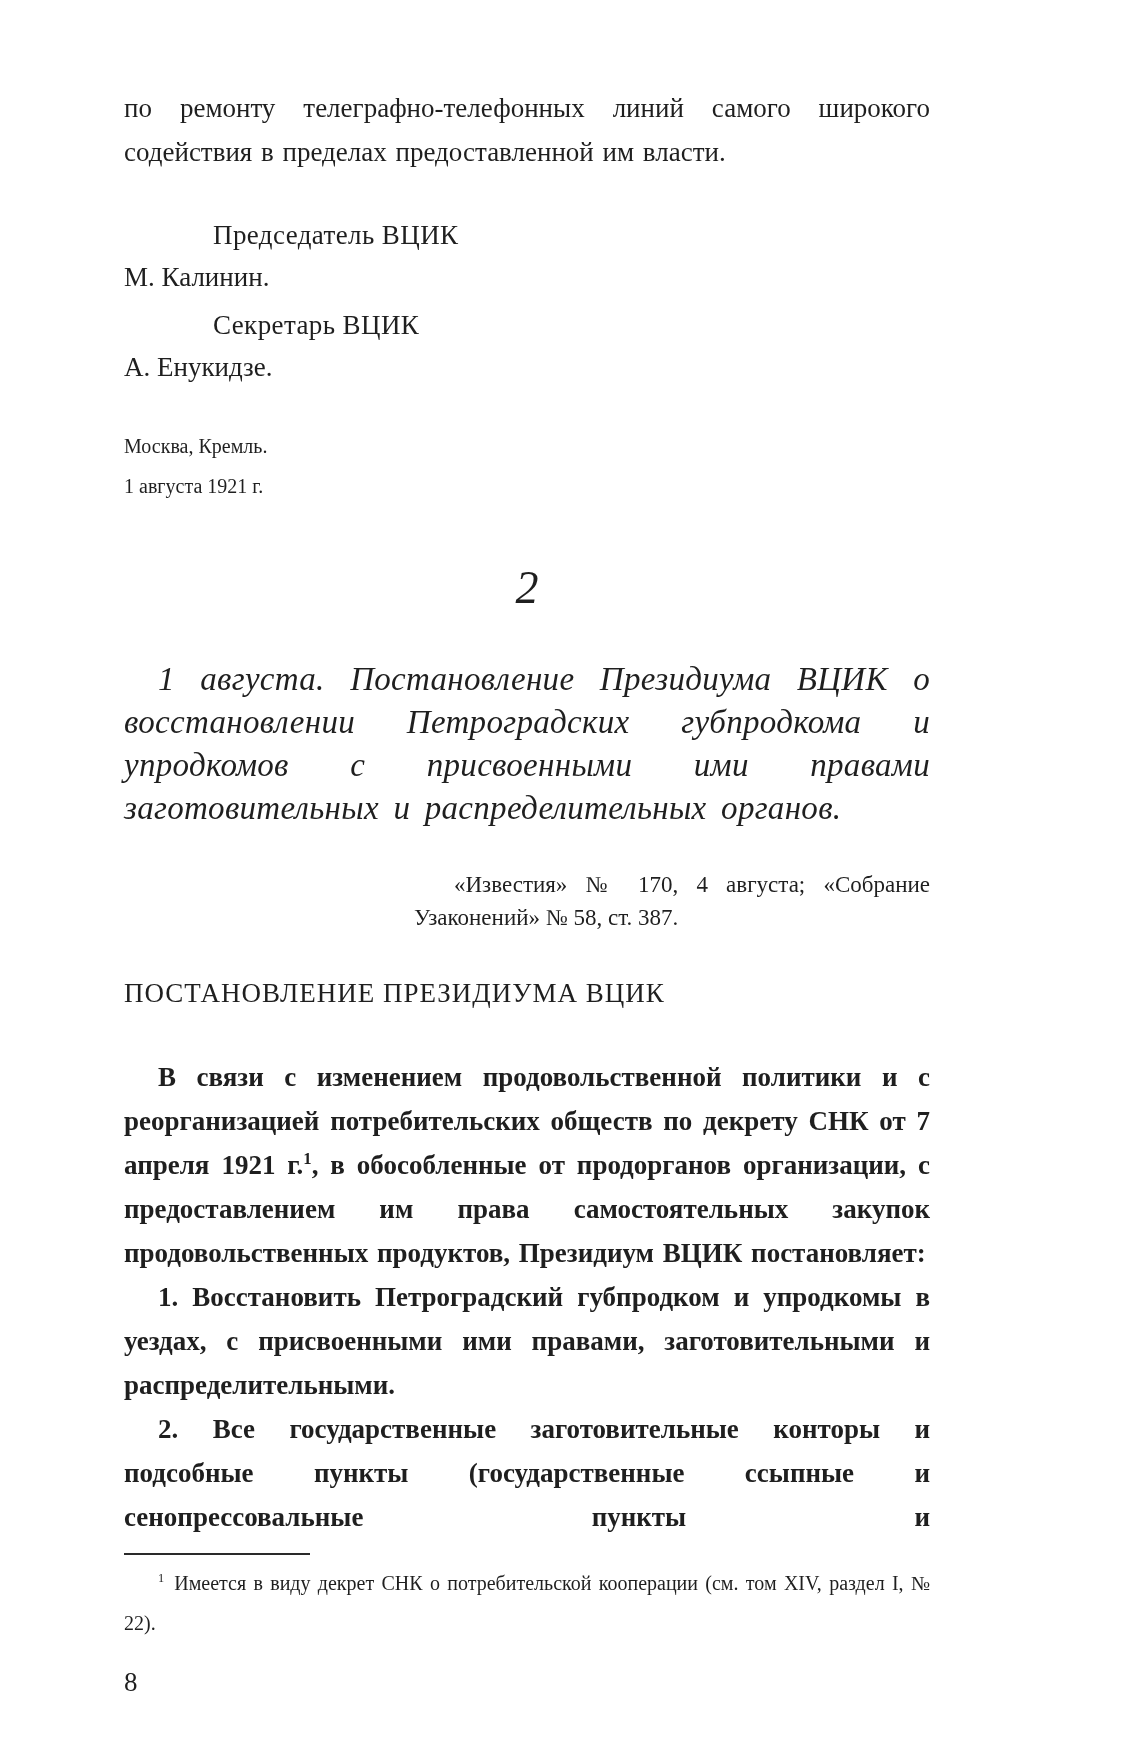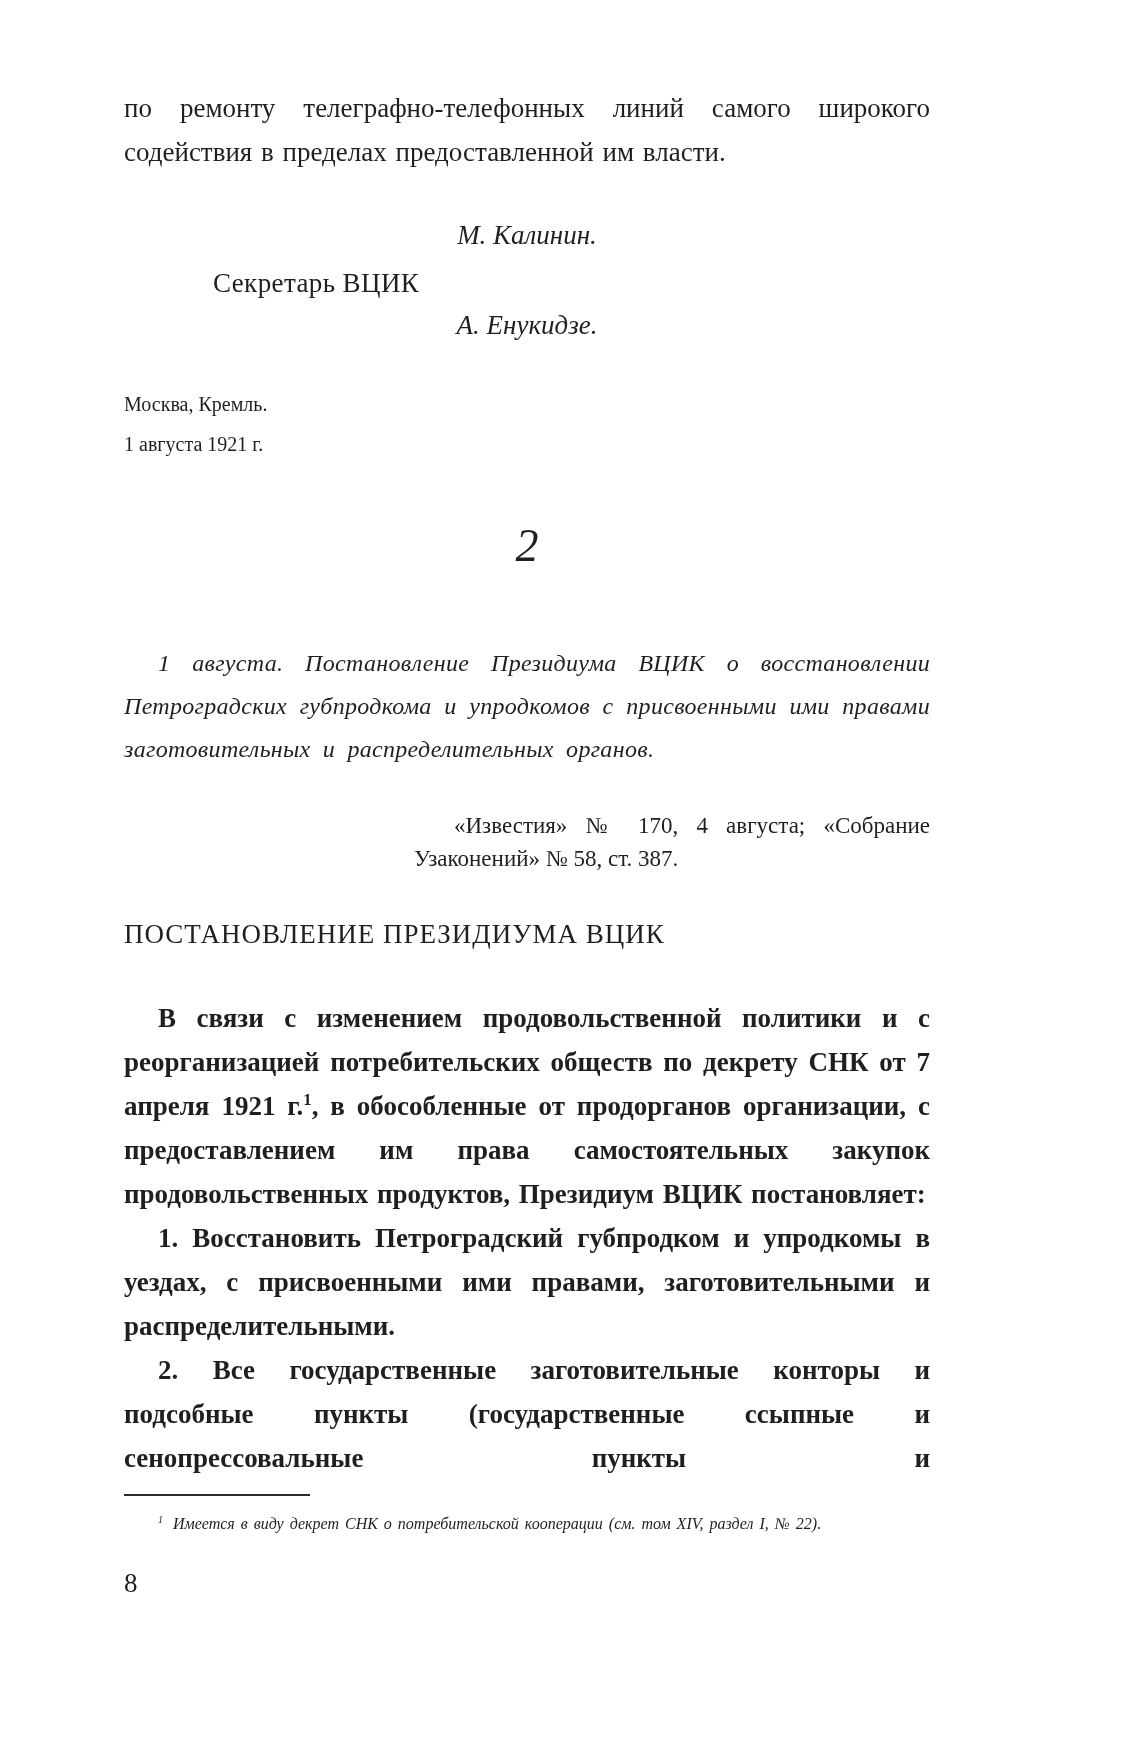--- a/index.html
+++ b/index.html
@@ -22,36 +22,36 @@
     font-size: 27px;
     line-height: 44px;
     text-align: justify;
     word-spacing: 2px;
   }
   .indent { text-indent: 34px; font-weight: bold; }
   .justify-last { text-align-last: justify; }
 
   .signatures { margin-top: 42px; font-size: 27px; }
   .sig-role { margin-left: 89px; line-height: 38px; letter-spacing: 0.4px; }
-  .sig-name { text-align: center; line-height: 38px; margin-top: 4px; margin-bottom: 10px; font-style: italic; }
+  .sig-name { text-align: left; line-height: 38px; margin-top: 4px; margin-bottom: 10px; }
 
   .dateline { margin-top: 40px; font-size: 20px; line-height: 40px; }
 
   .section-number {
     margin-top: 58px;
     text-align: center;
     font-style: italic;
     font-size: 46px;
     line-height: 48px;
   }
 
   .abstract {
-    margin-top: 72px;
+    margin-top: 46px;
     font-style: italic;
-    font-size: 24px;
+    font-size: 33px;
     line-height: 43px;
     text-align: justify;
     text-indent: 34px;
     word-spacing: 6px;
     letter-spacing: 0.3px;
   }
 
   .source {
     margin-top: 38px;
     margin-left: 290px;
@@ -76,22 +76,21 @@
     line-height: 0;
   }
 
   .footnote-block { margin-top: 14px; }
   .footnote-rule {
     width: 186px;
     border-top: 2px solid #2a2a2a;
   }
   .footnote {
     margin-top: 8px;
-    font-style: italic;
-    font-size: 16px;
+    font-size: 20px;
     line-height: 40px;
     text-align: justify;
     text-indent: 34px;
     word-spacing: 2px;
   }
   .footnote .note-marker {
     font-size: 0.62em;
     vertical-align: super;
     line-height: 0;
     margin-right: 10px;
@@ -103,20 +102,21 @@
   }
 </style>
 </head>
 <body>
 
 <div class="page">
 
   <p class="body-text">по ремонту телеграфно-телефонных линий самого широкого содействия в пределах предоставленной им власти.</p>
 
   <div class="signatures">
+    <div class="sig-role">Председатель ВЦИК</div>
     <div class="sig-name">М. Калинин.</div>
     <div class="sig-role">Секретарь ВЦИК</div>
     <div class="sig-name">А. Енукидзе.</div>
   </div>
 
   <div class="dateline">
     <div>Москва, Кремль.</div>
     <div>1 августа 1921 г.</div>
   </div>
 

